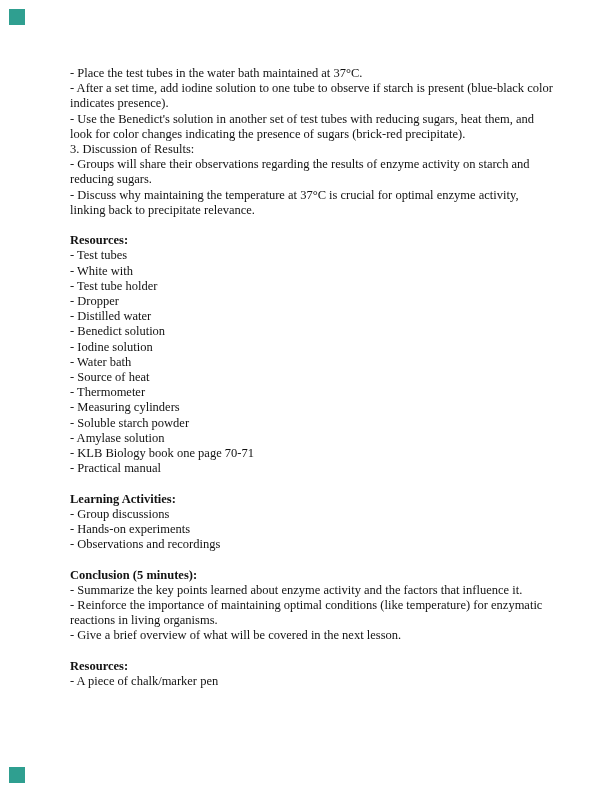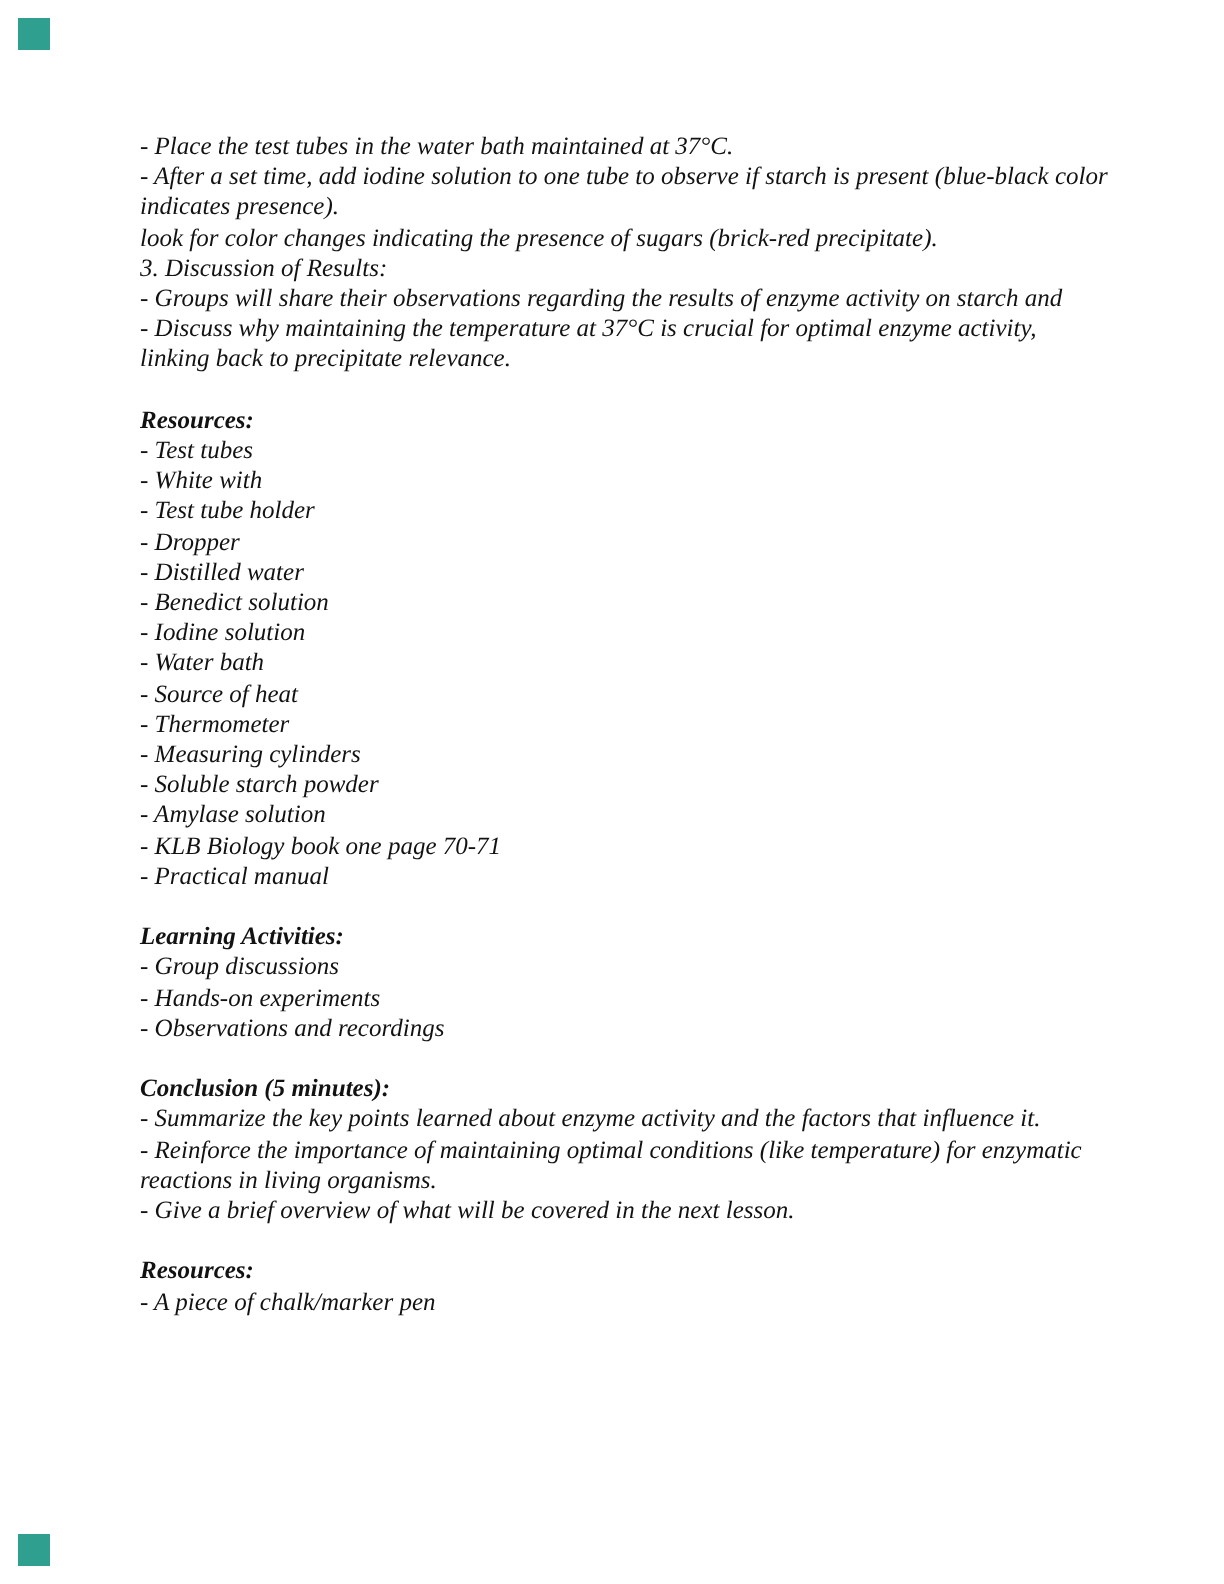--- a/index.html
+++ b/index.html
@@ -7,21 +7,20 @@
     padding: 0;
     background: #ffffff;
   }
   .page {
     position: relative;
     width: 612px;
     height: 792px;
     background: #ffffff;
     overflow: hidden;
     font-family: "Liberation Serif", "DejaVu Serif", serif;
-    font-style: italic;
   }
   .corner-marker {
     position: absolute;
     left: 9px;
     width: 16px;
     height: 16px;
   }
   .corner-marker.top { top: 9px; }
   .corner-marker.bottom { top: 767px; }
   .content {
@@ -42,23 +41,25 @@
 <body>
 
 <div class="page">
   <div class="corner-marker top" style="background: rgb(47, 159, 144);"></div>
   <div class="corner-marker bottom" style="background: rgb(47, 159, 144);"></div>
   <div class="content" id="doc-content" style="color: rgb(18, 18, 18);">
       <div class="block">
         <div class="line">- Place the test tubes in the water bath maintained at 37°C.</div>
         <div class="line">- After a set time, add iodine solution to one tube to observe if starch is present (blue-black color</div>
         <div class="line">indicates presence).</div>
+        <div class="line">- Use the Benedict's solution in another set of test tubes with reducing sugars, heat them, and</div>
         <div class="line">look for color changes indicating the presence of sugars (brick-red precipitate).</div>
         <div class="line">3. Discussion of Results:</div>
         <div class="line">- Groups will share their observations regarding the results of enzyme activity on starch and</div>
+        <div class="line">reducing sugars.</div>
         <div class="line">- Discuss why maintaining the temperature at 37°C is crucial for optimal enzyme activity,</div>
         <div class="line">linking back to precipitate relevance.</div>
       </div>
       <div class="block">
         <div class="heading">Resources:</div>
         <div class="line">- Test tubes</div>
         <div class="line">- White with</div>
         <div class="line">- Test tube holder</div>
         <div class="line">- Dropper</div>
         <div class="line">- Distilled water</div>

